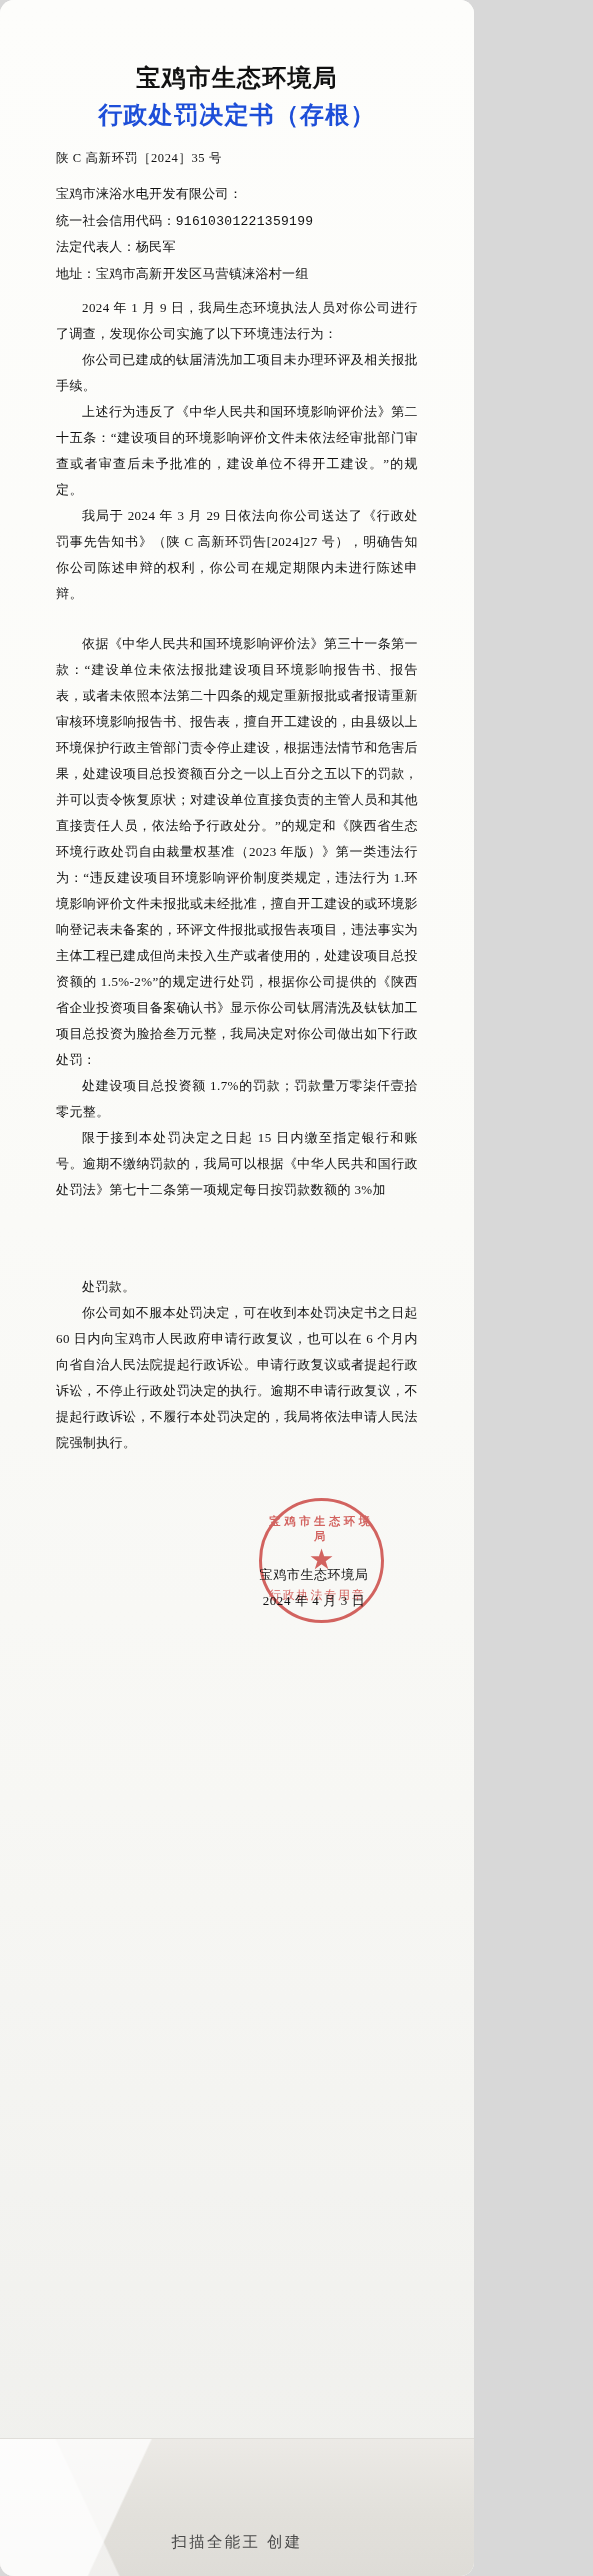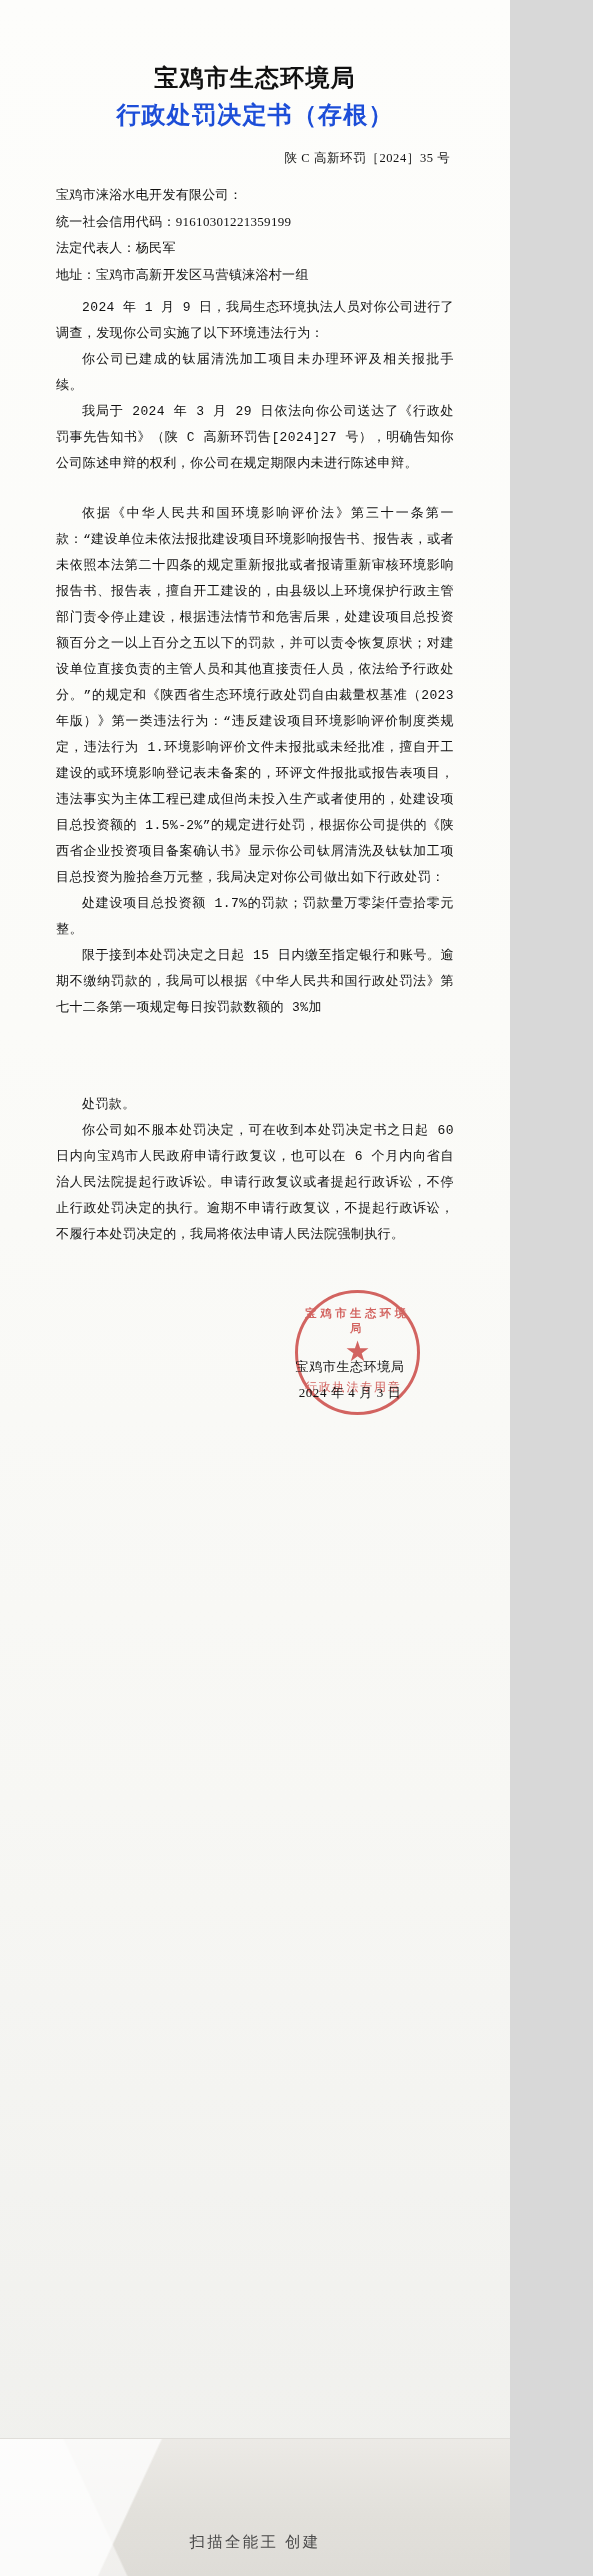--- a/index.html
+++ b/index.html
@@ -4,25 +4,26 @@
 <style>
   html, body {
     margin: 0;
     padding: 0;
     background: #d8d8d8;
   }
   body {
     font-family: "Liberation Serif", "DejaVu Serif", serif;
   }
   .page {
-    width: 510px;
+    width: 474px;
     min-height: 2576px;
     position: relative;
     background: #ffffff;
     overflow: hidden;
+    border-radius: 14px;
   }
   .scan-bg {
     position: absolute;
     left: 0; top: 0; right: 0; bottom: 0;
     background:
       linear-gradient(180deg, #fdfdfb 0%, #fbfbf8 40%, #f7f7f4 70%, #efefec 100%);
   }
   .doc {
     position: relative;
     padding: 42px 56px 0 56px;
@@ -39,46 +40,45 @@
     line-height: 1.5;
   }
   .title-line2 {
     font-size: 24px;
     font-weight: bold;
     letter-spacing: 1.2px;
     color: #1d4ed8;
     line-height: 1.6;
   }
   .doc-number {
-    text-align: right;
     font-size: 12.5px;
     color: #111;
     margin-top: 15.4px;
     margin-right: 3.6px;
     letter-spacing: 0.6px;
   }
   .field-list {
     margin-top: 15.4px;
   }
   .field-line {
     font-size: 13px;
     color: #111;
     line-height: 2.05;
     letter-spacing: 0.3px;
+    font-family: Liberation Mono, monospace;
   }
   p.body-par {
     font-size: 13px;
     color: #111;
     line-height: 2.0;
     letter-spacing: 0.4px;
     text-align: justify;
     text-indent: 2em;
     margin: 0;
     padding: 0;
-    font-family: Liberation Mono, monospace;
   }
   .gap-sm { height: 6px; }
   .gap-md { height: 24px; }
   .gap-lg { height: 71px; }
 
   .sig-area {
     position: relative;
     height: 178px;
     margin-top: 36px;
   }
@@ -185,20 +185,21 @@
       <div class="field-line">宝鸡市涞浴水电开发有限公司：</div>
       <div class="field-line">统一社会信用代码：91610301221359199</div>
       <div class="field-line">法定代表人：杨民军</div>
       <div class="field-line">地址：宝鸡市高新开发区马营镇涞浴村一组</div>
     </div>
 
     <div class="gap-sm"></div>
 
     <p class="body-par">2024 年 1 月 9 日，我局生态环境执法人员对你公司进行了调查，发现你公司实施了以下环境违法行为：</p>
     <p class="body-par">你公司已建成的钛届清洗加工项目未办理环评及相关报批手续。</p>
+    <p class="body-par">上述行为违反了《中华人民共和国环境影响评价法》第二十五条：“建设项目的环境影响评价文件未依法经审批部门审查或者审查后未予批准的，建设单位不得开工建设。”的规定。</p>
     <p class="body-par">我局于 2024 年 3 月 29 日依法向你公司送达了《行政处罚事先告知书》（陕 C 高新环罚告[2024]27 号），明确告知你公司陈述申辩的权利，你公司在规定期限内未进行陈述申辩。</p>
 
     <div class="gap-md"></div>
 
     <p class="body-par">依据《中华人民共和国环境影响评价法》第三十一条第一款：“建设单位未依法报批建设项目环境影响报告书、报告表，或者未依照本法第二十四条的规定重新报批或者报请重新审核环境影响报告书、报告表，擅自开工建设的，由县级以上环境保护行政主管部门责令停止建设，根据违法情节和危害后果，处建设项目总投资额百分之一以上百分之五以下的罚款，并可以责令恢复原状；对建设单位直接负责的主管人员和其他直接责任人员，依法给予行政处分。”的规定和《陕西省生态环境行政处罚自由裁量权基准（2023 年版）》第一类违法行为：“违反建设项目环境影响评价制度类规定，违法行为 1.环境影响评价文件未报批或未经批准，擅自开工建设的或环境影响登记表未备案的，环评文件报批或报告表项目，违法事实为主体工程已建成但尚未投入生产或者使用的，处建设项目总投资额的 1.5%-2%”的规定进行处罚，根据你公司提供的《陕西省企业投资项目备案确认书》显示你公司钛屑清洗及钛钛加工项目总投资为脸拾叁万元整，我局决定对你公司做出如下行政处罚：</p>
     <p class="body-par">处建设项目总投资额 1.7%的罚款；罚款量万零柒仟壹拾零元整。</p>
     <p class="body-par">限于接到本处罚决定之日起 15 日内缴至指定银行和账号。逾期不缴纳罚款的，我局可以根据《中华人民共和国行政处罚法》第七十二条第一项规定每日按罚款数额的 3%加</p>
 
     <div class="gap-lg"></div>
 

